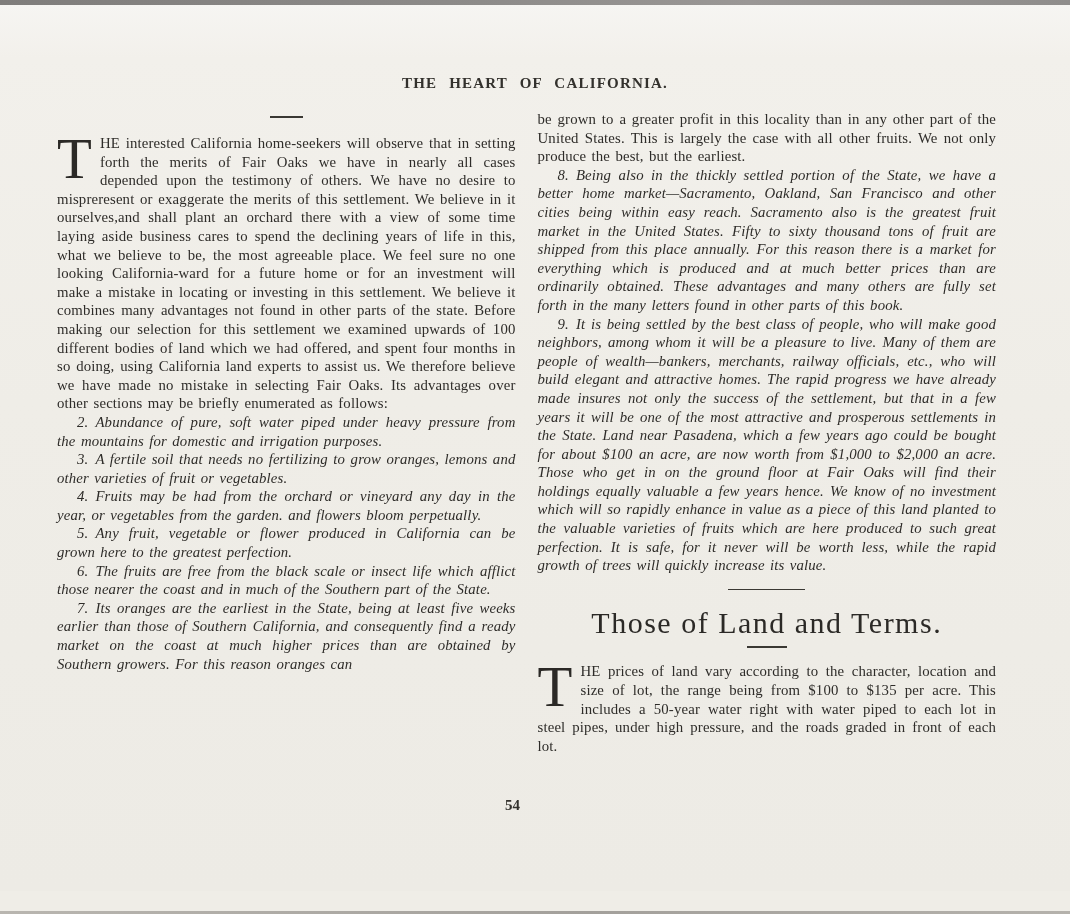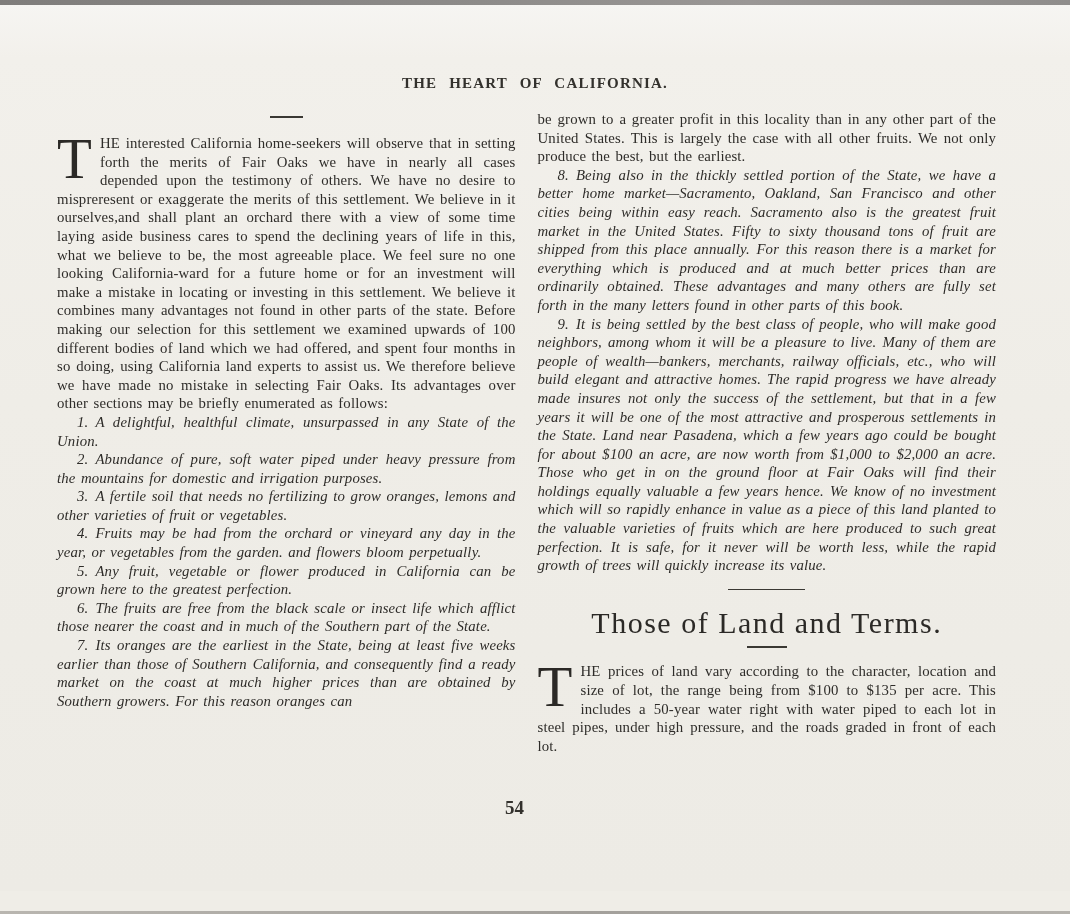--- a/index.html
+++ b/index.html
@@ -68,41 +68,40 @@
     padding: 3px 8px 0 0;
     color: #2b2926;
     font-family: "Liberation Serif", serif;
   }
   .item { text-indent: 20px; font-style: italic; }
   .num { padding-right: 7px; }
   .price-section { margin-top: 2px; }
   .page-number {
     position: absolute;
     top: 792px; left: 505px;
-    font-size: 19px; font-weight: 700;
+    font-size: 15px; font-weight: 700;
     color: #33312d;
   }
 </style>
 </head>
 <body>
 
 <div class="scan-top-edge"></div>
 
 <div class="sheet">
 
   <div class="running-header">THE HEART OF CALIFORNIA.</div>
 
   <div class="columns">
 
     <div class="col">
       <div class="hrule rule-sum"></div>
 
       <p class="body-text"><span class="dropcap">T</span><span>HE interested California home-seekers will observe that in setting forth the merits of Fair Oaks we have in nearly all cases depended upon the testimony of others.  We have no desire to mispreresent or exaggerate the merits of this settlement. We believe in it ourselves,and shall plant an orchard there with a view of some time laying aside business cares to spend the declining years of life in this, what we believe to be, the most agreeable place. We feel sure no one looking California-ward for a future home or for an investment will make a mistake in locating or investing in this settlement.  We believe it combines many advantages not found in other parts of the state. Before making our selection for this settlement we examined upwards of 100 different bodies of land which we had offered, and spent four months in so doing, using California land experts to assist us.  We therefore believe we have made no mistake in selecting Fair Oaks.  Its advantages over other sections may be briefly enumerated as follows:</span></p>
 
-      <p class="item"><span class="num">1.</span><span>A delightful, healthful climate, unsurpassed in any State of the Union.</span></p>
       <p class="item"><span class="num">2.</span><span>Abundance of pure, soft water piped under heavy pressure from the mountains for domestic and irrigation purposes.</span></p>
       <p class="item"><span class="num">3.</span><span>A fertile soil that needs no fertilizing to grow oranges, lemons and other varieties of fruit or vegetables.</span></p>
       <p class="item"><span class="num">4.</span><span>Fruits may be had from the orchard or vineyard any day in the year, or vegetables from the garden. and flowers bloom perpetually.</span></p>
       <p class="item"><span class="num">5.</span><span>Any fruit, vegetable or flower produced in California can be grown here to the greatest perfection.</span></p>
       <p class="item"><span class="num">6.</span><span>The fruits are free from the black scale or insect life which afflict those nearer the coast and in much of the Southern part of the State.</span></p>
       <p class="item"><span class="num">7.</span><span>Its oranges are the earliest in the State, being at least five weeks earlier than those of Southern California, and consequently find a ready market on the coast at much higher prices than are obtained by Southern growers.  For this reason oranges can</span></p>
     </div>
 
     <div class="col">
       <p class="body-text">be grown to a greater profit in this locality than in any other part of the United States.  This is largely the case with all other fruits.  We not only produce the best, but the earliest.</p>

